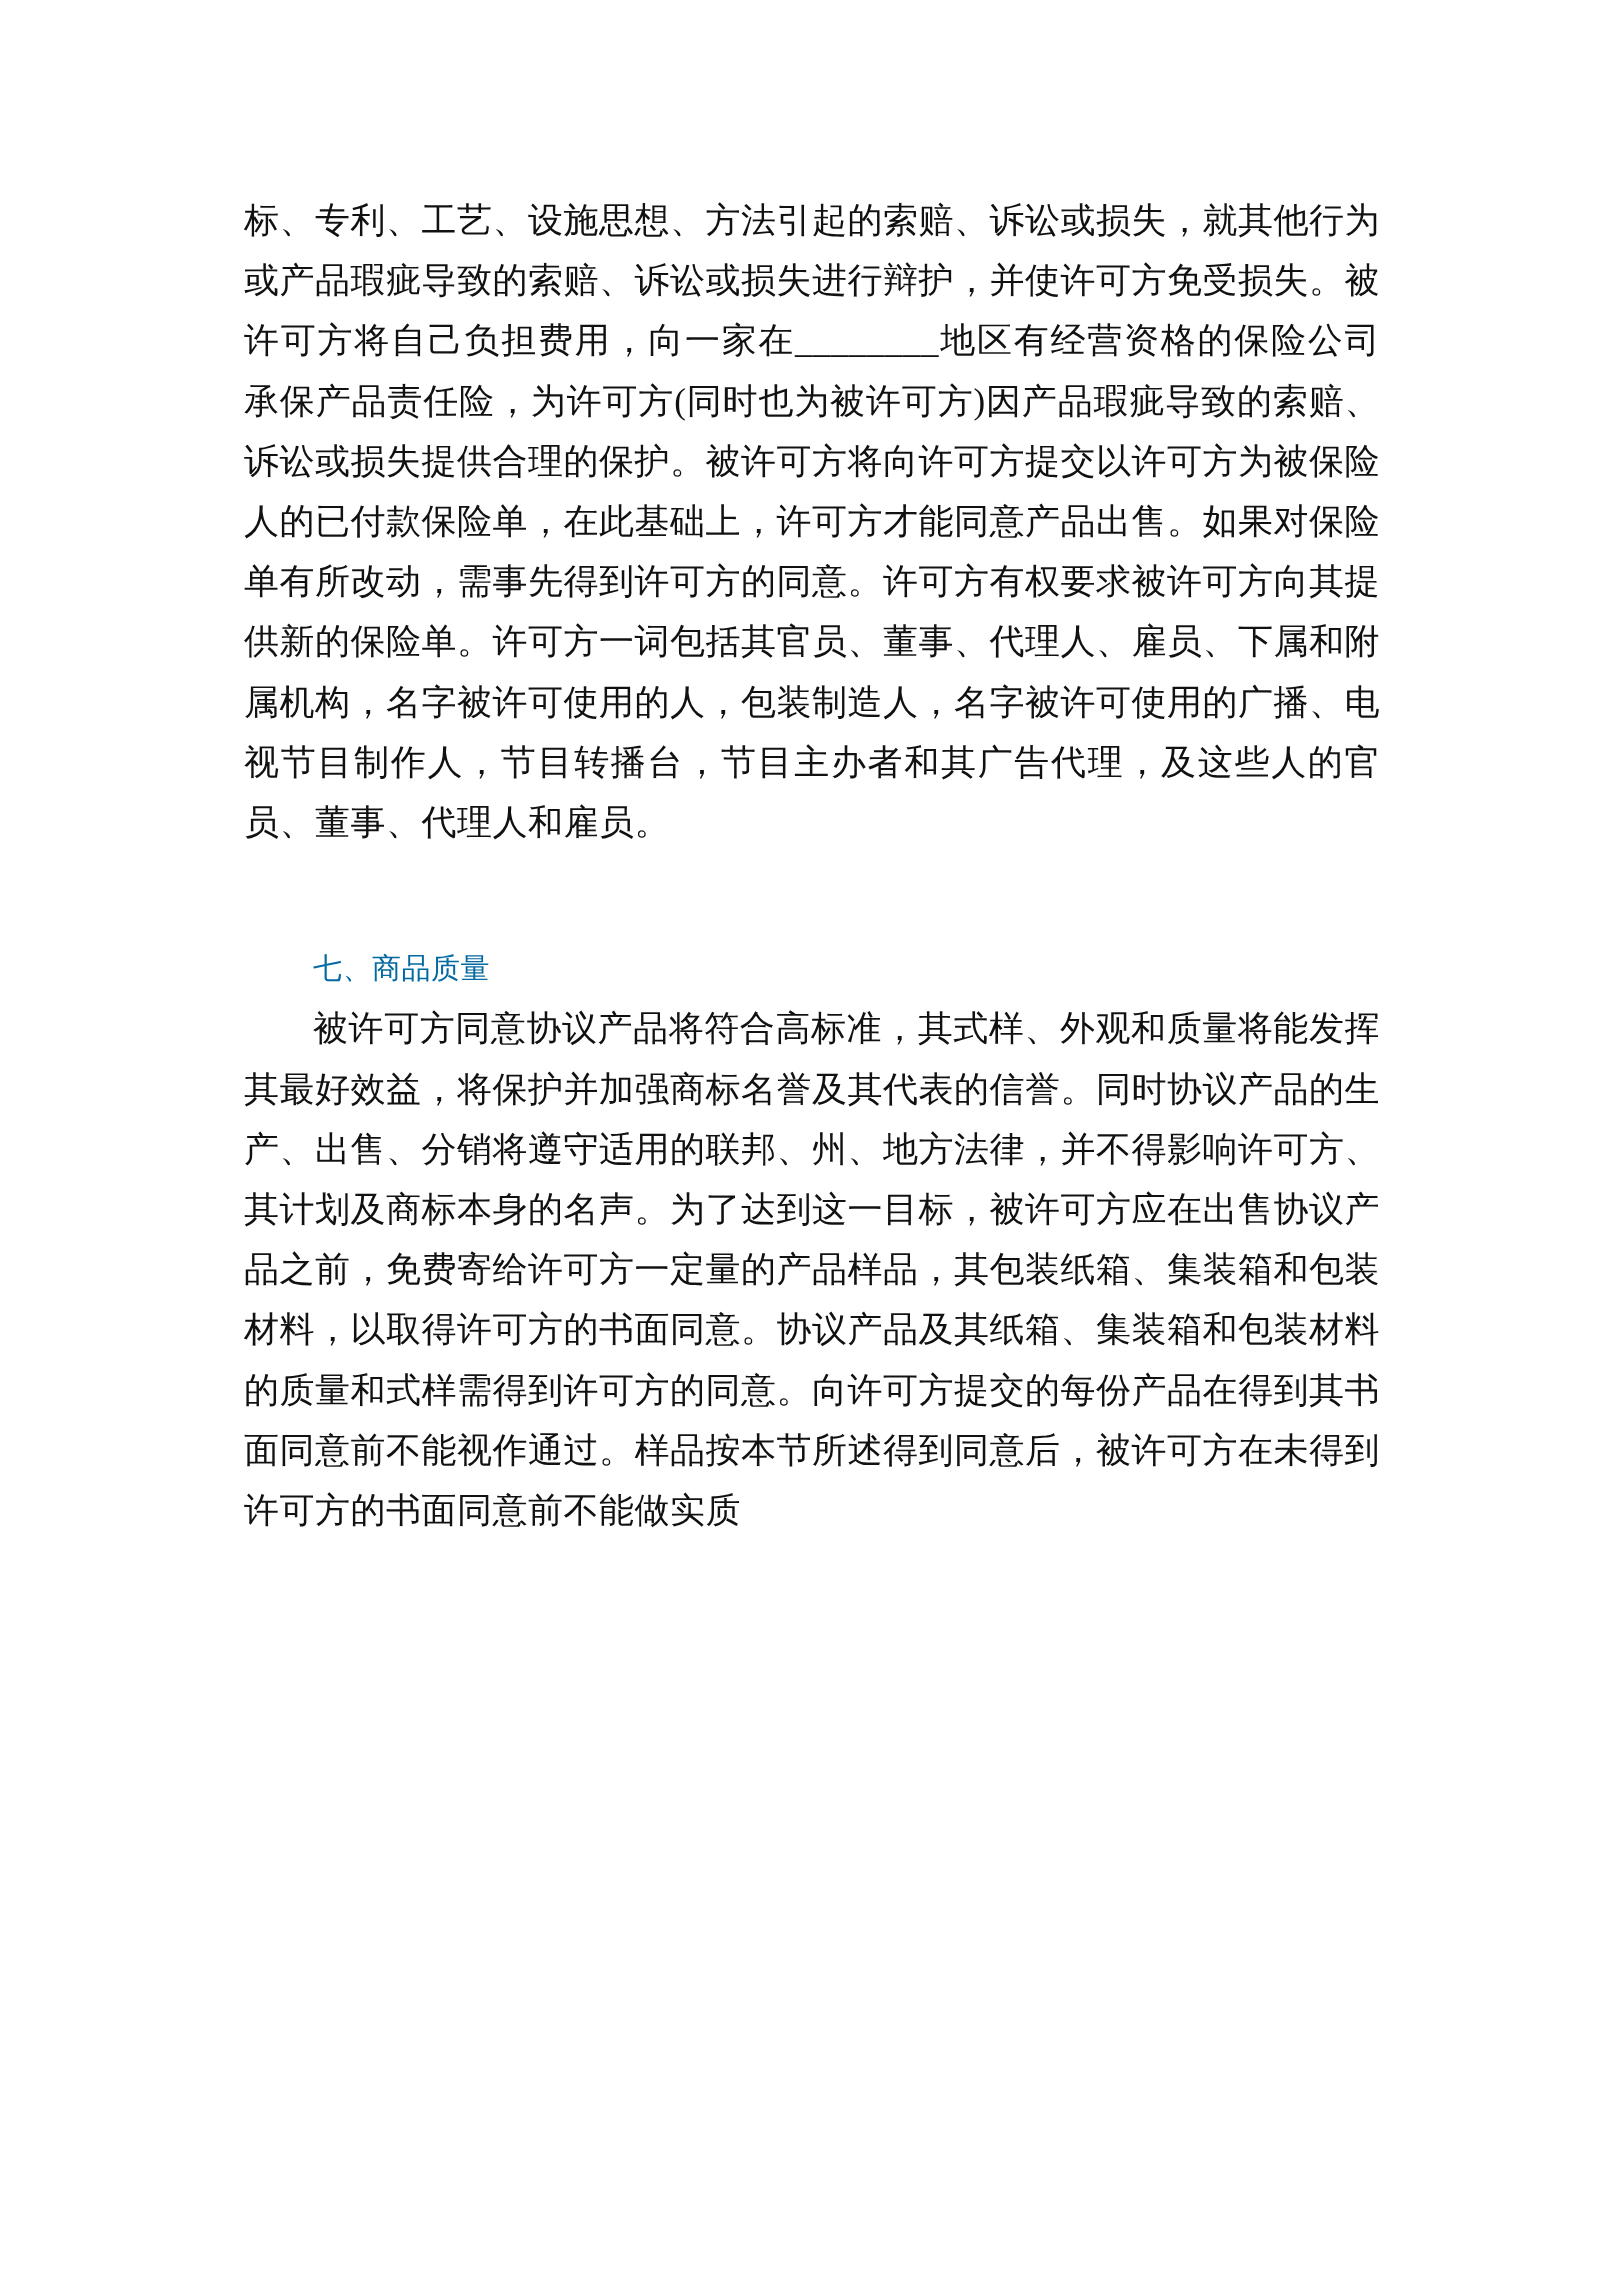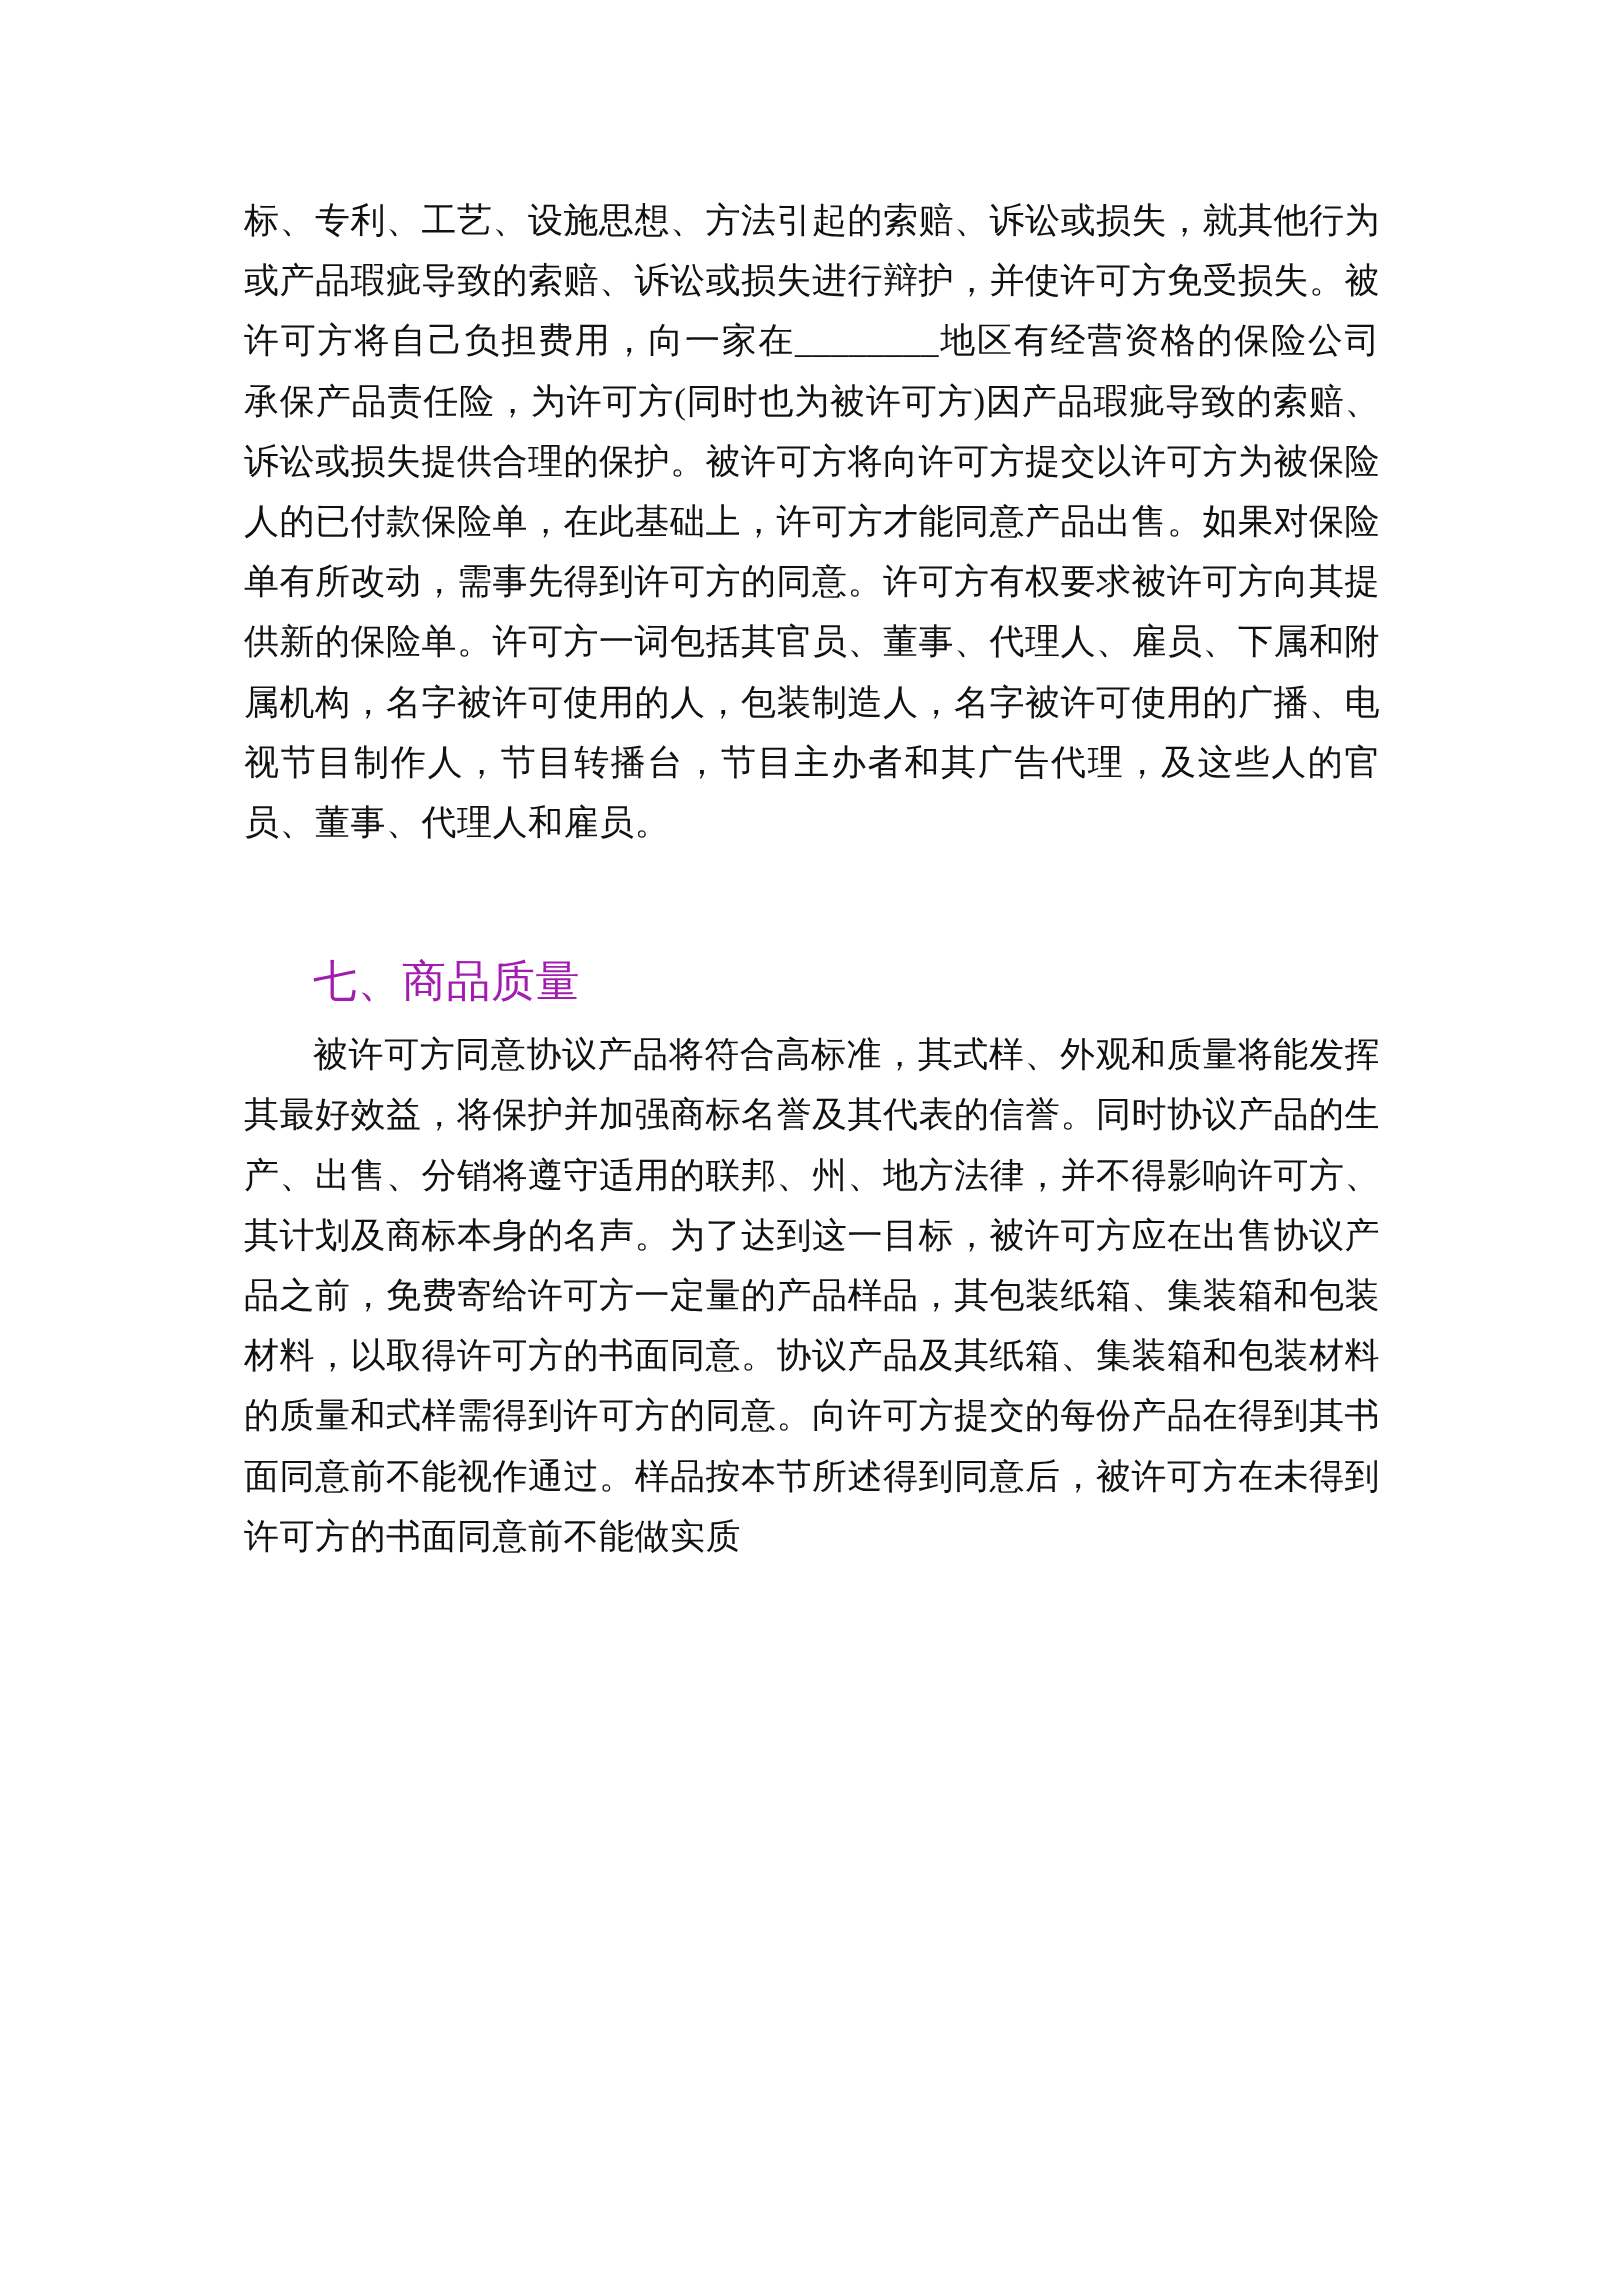--- a/index.html
+++ b/index.html
@@ -35,25 +35,25 @@
     margin: 0;
     color: #111111;
   }
   .para.indent {
     text-indent: 69px;
   }
   .gap-large {
     height: 91px;
   }
   .heading {
-    font-size: 44px;
+    font-size: 29px;
     line-height: 1.72;
     text-indent: 69px;
     margin: 0;
-    color: #a21caf;
+    color: #0369a1;
     letter-spacing: 0.5px;
   }
   .gap-small {
     height: 5.5px;
   }
 </style>
 </head>
 <body>
 
 <div class="page">

